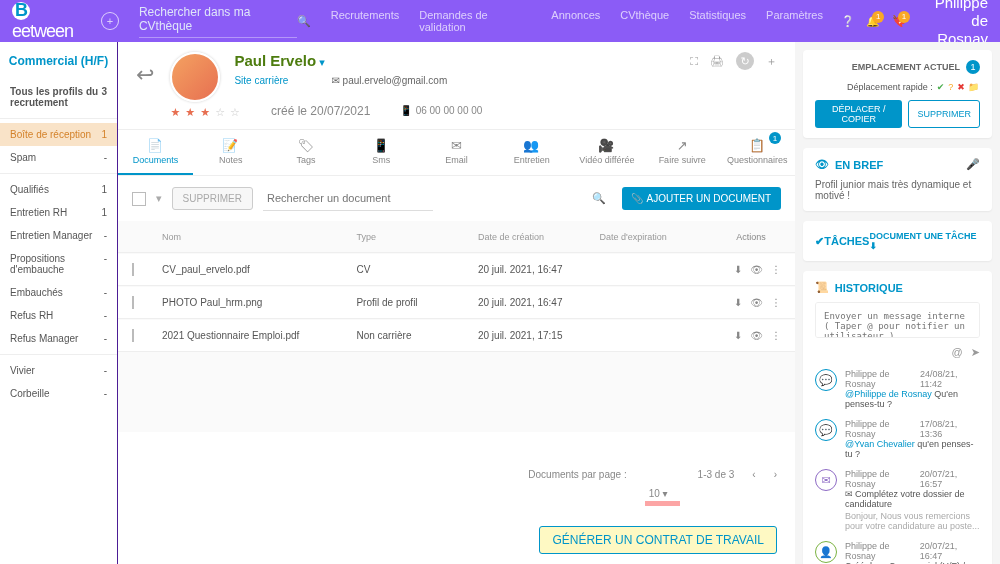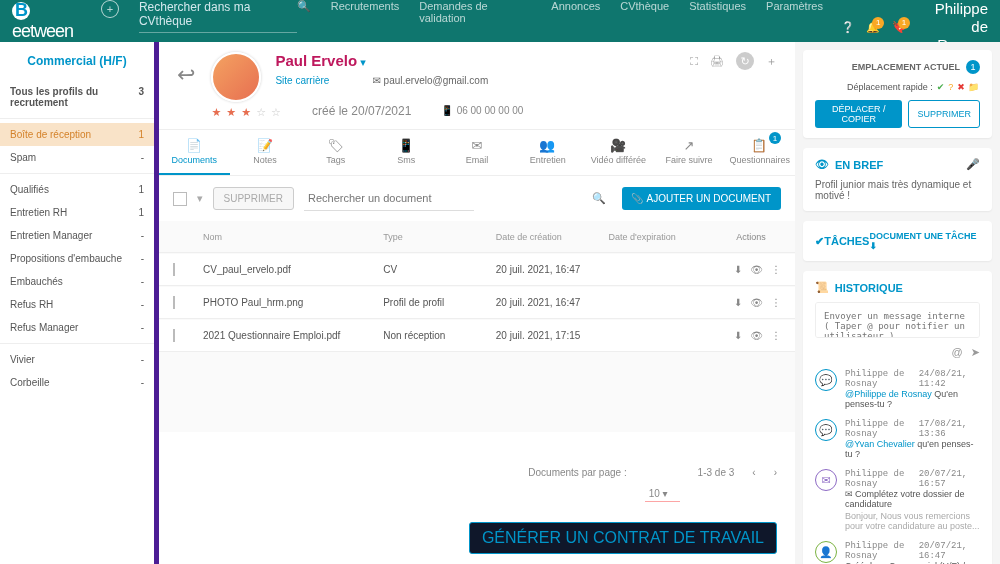--- a/index.html
+++ b/index.html
@@ -1,41 +1,41 @@
 <!DOCTYPE html>
 <html><head>
 <meta charset="utf-8">
 <style>
 * { margin: 0; padding: 0; box-sizing: border-box; }
 body { font-family: Arial, sans-serif; font-size: 11px; background: #f5f5f5; color: #555; width: 1000px; height: 564px; overflow: hidden; }
-.topbar { height: 42px; background: #0f766e; color: #fff; display: flex; align-items: flex-start; padding: 0 12px; }
+.topbar { height: 42px; background: #8b5cf6; color: #fff; display: flex; align-items: center; padding: 0 12px; }
 .logo { font-size: 18px; font-weight: 300; letter-spacing: -1px; }
 .logo .b { background: #fff; color: #0095c9; border-radius: 50%; width: 18px; height: 18px; display: inline-flex; align-items: center; justify-content: center; font-weight: bold; margin-right: 1px; }
 .plus-circle { margin-left: 10px; width: 18px; height: 18px; border: 1.5px solid #fff; border-radius: 50%; display: flex; align-items: center; justify-content: center; opacity: 0.7; cursor: pointer; }
 .search-box { margin-left: 20px; font-size: 12px; color: #e8f4fa; opacity: 0.9; border-bottom: 1px solid rgba(255,255,255,0.4); padding-bottom: 4px; width: 160px; }
 .search-icon-top { margin-left: auto; margin-right: 20px; cursor: pointer; opacity: 0.9; }
 .nav { display: flex; gap: 20px; font-size: 11px; }
 .nav span { opacity: 0.7; cursor: pointer; }
 .top-right { display: flex; align-items: center; gap: 12px; margin-left: 18px; }
 .icon-badge { position: relative; cursor: pointer; }
 .badge { position: absolute; top: -4px; right: -4px; background: #f9a825; color: #fff; border-radius: 50%; width: 12px; height: 12px; font-size: 8px; display: flex; align-items: center; justify-content: center; }
 .user { font-size: 15px; text-align: right; line-height: 1.2; }
 .layout { display: flex; height: calc(100% - 42px); }
-.sidebar { width: 159px; background: #fff; border-right: 5px solid #4c1d95; overflow-y: auto; }
+.sidebar { width: 118px; background: #fff; border-right: 1px solid #4c1d95; overflow-y: auto; }
 .sb-title { text-align: center; padding: 12px 0; color: #0095c9; font-weight: bold; font-size: 12px; }
 .sb-item { display: flex; justify-content: space-between; padding: 6px 10px; font-size: 10px; cursor: pointer; }
 .sb-item.bold { font-weight: bold; }
 .sb-item.active { background: #f9e3c8; color: #d4822a; }
 .sb-hr { border-top: 1px solid #eee; margin: 4px 0; }
 .main { flex: 1; display: flex; overflow: hidden; }
 .center { flex: 1; display: flex; flex-direction: column; background: #fafafa; overflow: hidden; }
 .header-card { background: #fff; padding: 10px 18px; display: flex; align-items: flex-start; border-bottom: 1px solid #eee; }
 .back-arrow { font-size: 22px; color: #888; margin-right: 16px; margin-top: 10px; cursor: pointer; }
 .avatar { width: 50px; height: 50px; border-radius: 50%; background: linear-gradient(135deg,#f4a261,#e76f51); margin-right: 14px; border: 2px solid #fff; box-shadow: 0 0 3px rgba(0,0,0,0.2); }
-.cand-name { color: #be185d; font-size: 15px; font-weight: bold; }
+.cand-name { color: #4d7c0f; font-size: 15px; font-weight: bold; }
 .site { color: #0095c9; font-size: 10px; margin-top: 6px; display: inline-block; }
 .email { font-size: 10px; color: #666; margin-left: 40px; }
 .stars { margin-top: 4px; letter-spacing: 1px; font-size: 11px; }
 .star-on { color: #e76f51; }
 .star-off { color: #ccc; }
 .head-icons { margin-left: auto; display: flex; gap: 12px; color: #999; align-items: center; }
 .head-icons span { cursor: pointer; }
 .tabs { display: flex; background: #fff; border-bottom: 1px solid #eee; position: relative; }
 .tab { flex: 1; text-align: center; padding: 8px 4px; font-size: 9px; color: #888; cursor: pointer; position: relative; }
 .tab.active { color: #0095c9; border-bottom: 2px solid #0095c9; }
@@ -51,23 +51,23 @@
 .table { flex: 1; overflow-y: auto; background: #fafafa; }
 .tr { display: flex; align-items: center; padding: 10px 14px; border-bottom: 1px solid #eee; font-size: 10px; background: #fff; margin-top: 1px; }
 .tr.head { background: #fafafa; color: #999; font-size: 9px; }
 .c-chk { width: 30px; }
 .c-name { flex: 1.6; }
 .c-type { flex: 1; }
 .c-date { flex: 1; }
 .c-exp { flex: 1; }
 .c-act { width: 60px; display: flex; gap: 8px; justify-content: flex-end; color: #888; }
 .pager { display: flex; justify-content: flex-end; align-items: center; gap: 18px; padding: 10px 18px; font-size: 10px; color: #888; background: #fff; }
-.pager .sel { border-bottom: 1px solid #fca5a5; padding: 2px 12px 2px 4px; margin-top: 44px; }
+.pager .sel { border-bottom: 5px solid #fca5a5; padding: 2px 12px 2px 4px; margin-top: 44px; }
 .gen-btn { display: flex; justify-content: flex-end; padding: 10px 18px; background: #fff; }
-.btn-outline-blue { border: 1px solid #0095c9; color: #0095c9; background: #0f172a; padding: 6px 12px; font-size: 16px; border-radius: 3px; cursor: pointer; }
+.btn-outline-blue { border: 1px solid #0095c9; color: #0095c9; background: #fef9c3; padding: 6px 12px; font-size: 12px; border-radius: 3px; cursor: pointer; }
 .right-panel { width: 205px; background: #f5f5f5; padding: 8px; overflow-y: auto; }
 .card { background: #fff; border-radius: 4px; padding: 10px 12px; margin-bottom: 10px; box-shadow: 0 1px 2px rgba(0,0,0,0.06); }
 .emp-row { display: flex; align-items: center; justify-content: flex-end; gap: 6px; font-size: 9px; color: #666; }
 .emp-row .title { font-weight: bold; }
 .pill { background: #0095c9; color: #fff; width: 14px; height: 14px; border-radius: 50%; font-size: 9px; display: inline-flex; align-items: center; justify-content: center; }
 .quick { display: flex; align-items: center; justify-content: flex-end; gap: 4px; font-size: 9px; margin-top: 8px; }
 .quick .check { color: #4caf50; }
 .quick .q { color: #f9a825; }
 .quick .x { color: #e53935; }
 .quick .f { color: #666; }
@@ -77,21 +77,21 @@
 .sec-head { display: flex; align-items: center; gap: 6px; color: #0095c9; font-weight: bold; font-size: 11px; }
 .sec-head .mic { margin-left: auto; cursor: pointer; }
 .brief-text { font-size: 10px; color: #666; margin-top: 8px; }
 .task-head { display: flex; align-items: center; font-size: 11px; color: #0095c9; font-weight: bold; }
 .task-add { margin-left: auto; font-size: 9px; cursor: pointer; }
 .hist-input { width: 100%; border: 1px solid #eee; border-radius: 3px; padding: 8px; font-size: 9px; color: #aaa; resize: none; margin-top: 8px; height: 36px; }
 .hist-bar { display: flex; justify-content: flex-end; gap: 8px; padding-top: 6px; color: #999; }
 .hist-item { display: flex; gap: 8px; margin-top: 10px; }
 .hist-circle { width: 22px; height: 22px; border-radius: 50%; border: 1px solid #ccc; display: flex; align-items: center; justify-content: center; font-size: 11px; flex-shrink: 0; }
 .hist-body { flex: 1; font-size: 9px; }
-.hist-top { display: flex; justify-content: flex-start; color: #888; font-family: Liberation Mono, monospace; }
+.hist-top { display: flex; justify-content: flex-start; color: #888; }
 .hist-link { color: #0095c9; }
 </style>
 </head>
 <body>
 
 <div class="topbar">
   <span class="logo"><span class="b">B</span><span>eetween</span></span>
   <span class="plus-circle">+</span>
   <span class="search-box">Rechercher dans ma CVthèque</span>
   <span class="search-icon-top">🔍</span>
@@ -249,21 +249,21 @@
               <div class="c-exp"></div>
               <div class="c-act">
                 <span>⬇</span>
                 <span>👁</span>
                 <span>⋮</span>
               </div>
             </div>
             <div class="tr">
               <div class="c-chk"><span class="checkbox"></span></div>
               <div class="c-name">2021 Questionnaire Emploi.pdf</div>
-              <div class="c-type">Non réception</div>
+              <div class="c-type">Non carrière</div>
               <div class="c-date">20 juil. 2021, 17:15</div>
               <div class="c-exp"></div>
               <div class="c-act">
                 <span>⬇</span>
                 <span>👁</span>
                 <span>⋮</span>
               </div>
             </div>
           </div>
       </div>

